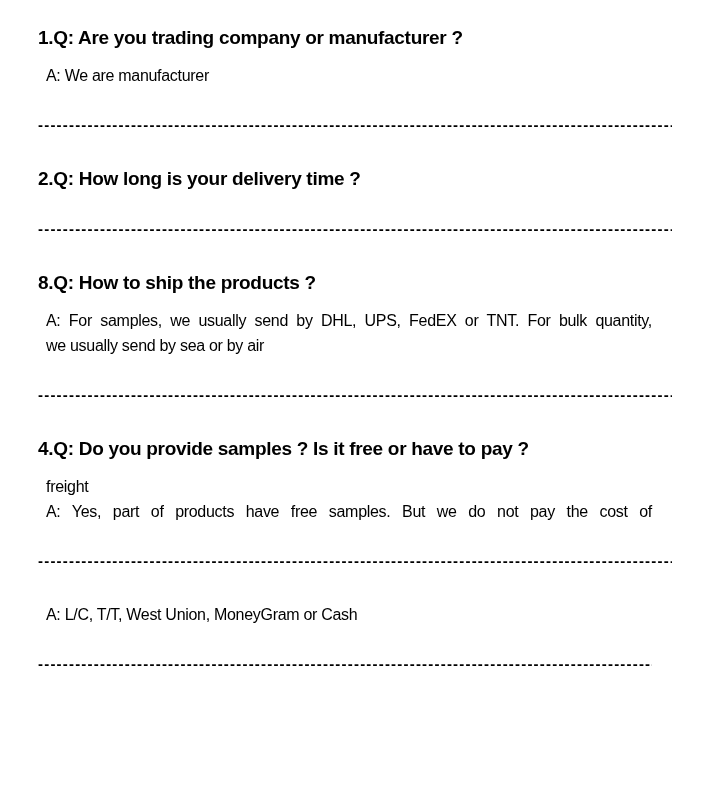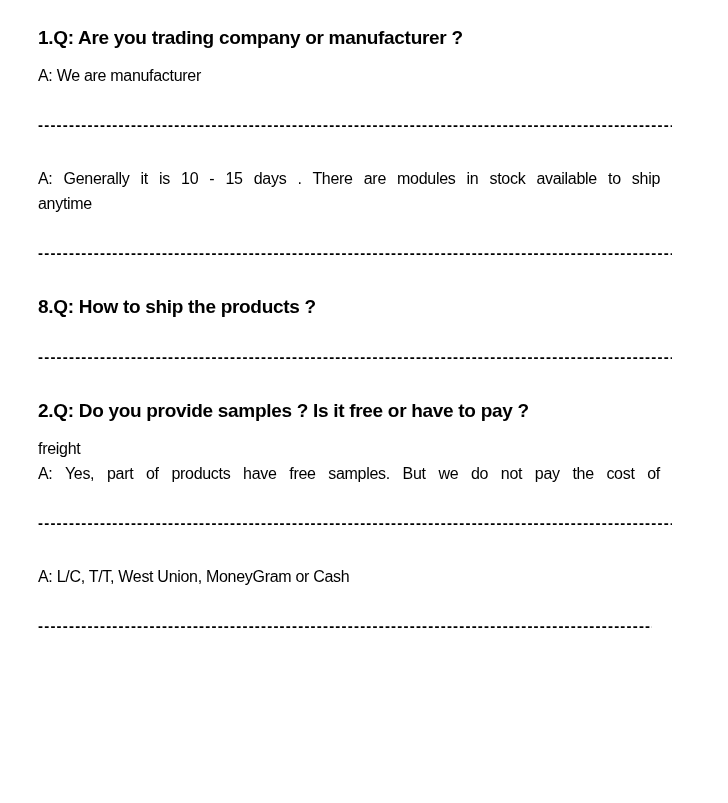--- a/index.html
+++ b/index.html
@@ -20,21 +20,21 @@
   }
   .faq-question {
     font-size: 19px;
     font-weight: 700;
     line-height: 26px;
     letter-spacing: -0.3px;
     margin: 0 0 12px 0;
     white-space: nowrap;
   }
   .faq-answer {
-    margin: 0;
+    margin: 8px;
   }
   .answer-line {
     font-size: 16px;
     line-height: 25px;
     letter-spacing: -0.3px;
     text-align: left;
   }
   .answer-line.just {
     text-align: justify;
     text-align-last: justify;
@@ -60,34 +60,35 @@
 
   <section class="faq-section">
     <h2 class="faq-question">1.Q: Are you trading company or manufacturer ?</h2>
     <div class="faq-answer">
       <div class="answer-line">A: We are manufacturer</div>
     </div>
     <div class="separator">------------------------------------------------------------------------------------------------------------------------</div>
   </section>
 
   <section class="faq-section">
+    <h2 class="faq-question">2.Q: How long is your delivery time ?</h2>
+    <div class="separator">------------------------------------------------------------------------------------------------------------------------</div>
+  </section>
+
+  <section class="faq-section">
+    <h2 class="faq-question">8.Q: How to ship the products ?</h2>
     <div class="faq-answer">
-      <div class="answer-line just">A: Generally it is 10 - 15 days . There are modules in stock available to ship</div>
-      <div class="answer-line">anytime</div>
+      <div class="answer-line just">A: For samples, we usually send by DHL, UPS, FedEX or TNT. For bulk quantity,</div>
+      <div class="answer-line">we usually send by sea or by air</div>
     </div>
     <div class="separator">------------------------------------------------------------------------------------------------------------------------</div>
   </section>
 
   <section class="faq-section">
-    <h2 class="faq-question">8.Q: How to ship the products ?</h2>
-    <div class="separator">------------------------------------------------------------------------------------------------------------------------</div>
-  </section>
-
-  <section class="faq-section">
-    <h2 class="faq-question">2.Q: Do you provide samples ? Is it free or have to pay ?</h2>
+    <h2 class="faq-question">4.Q: Do you provide samples ? Is it free or have to pay ?</h2>
     <div class="faq-answer">
       <div class="answer-line">freight</div>
       <div class="answer-line just">A: Yes, part of products have free samples. But we do not pay the cost of</div>
     </div>
     <div class="separator">------------------------------------------------------------------------------------------------------------------------</div>
   </section>
 
   <section class="faq-section">
     <div class="faq-answer">
       <div class="answer-line">A: L/C, T/T, West Union, MoneyGram or Cash</div>

